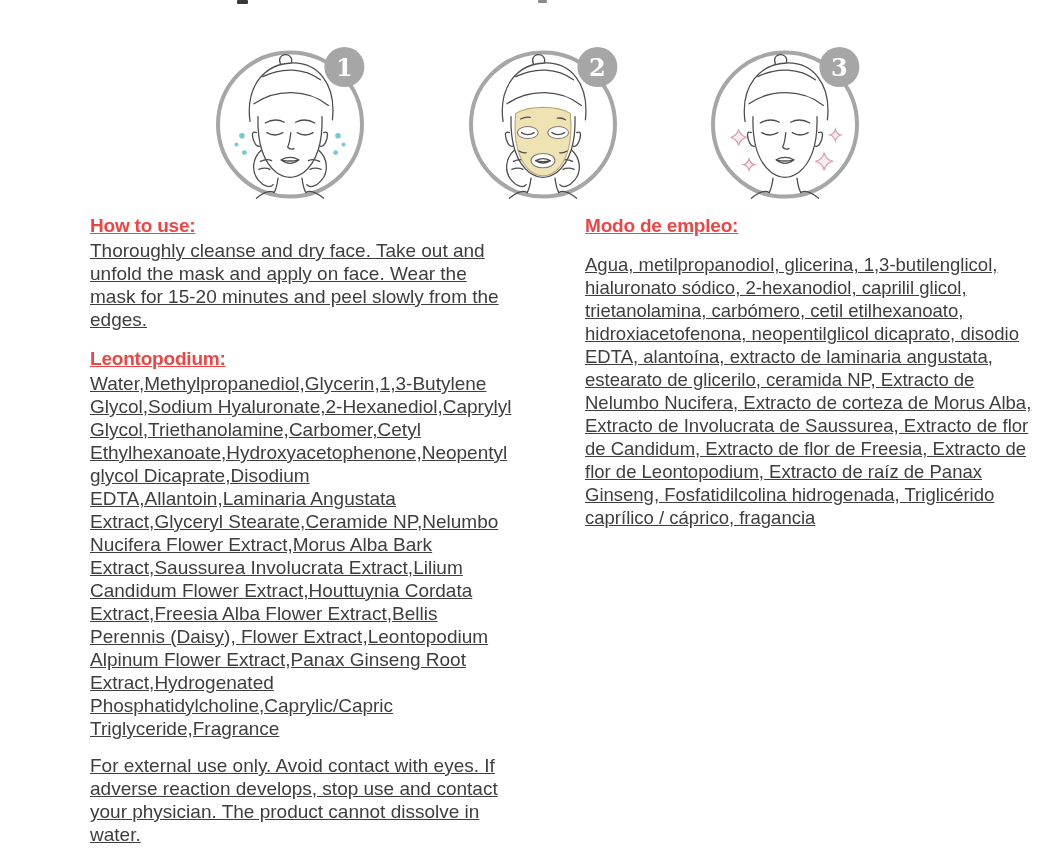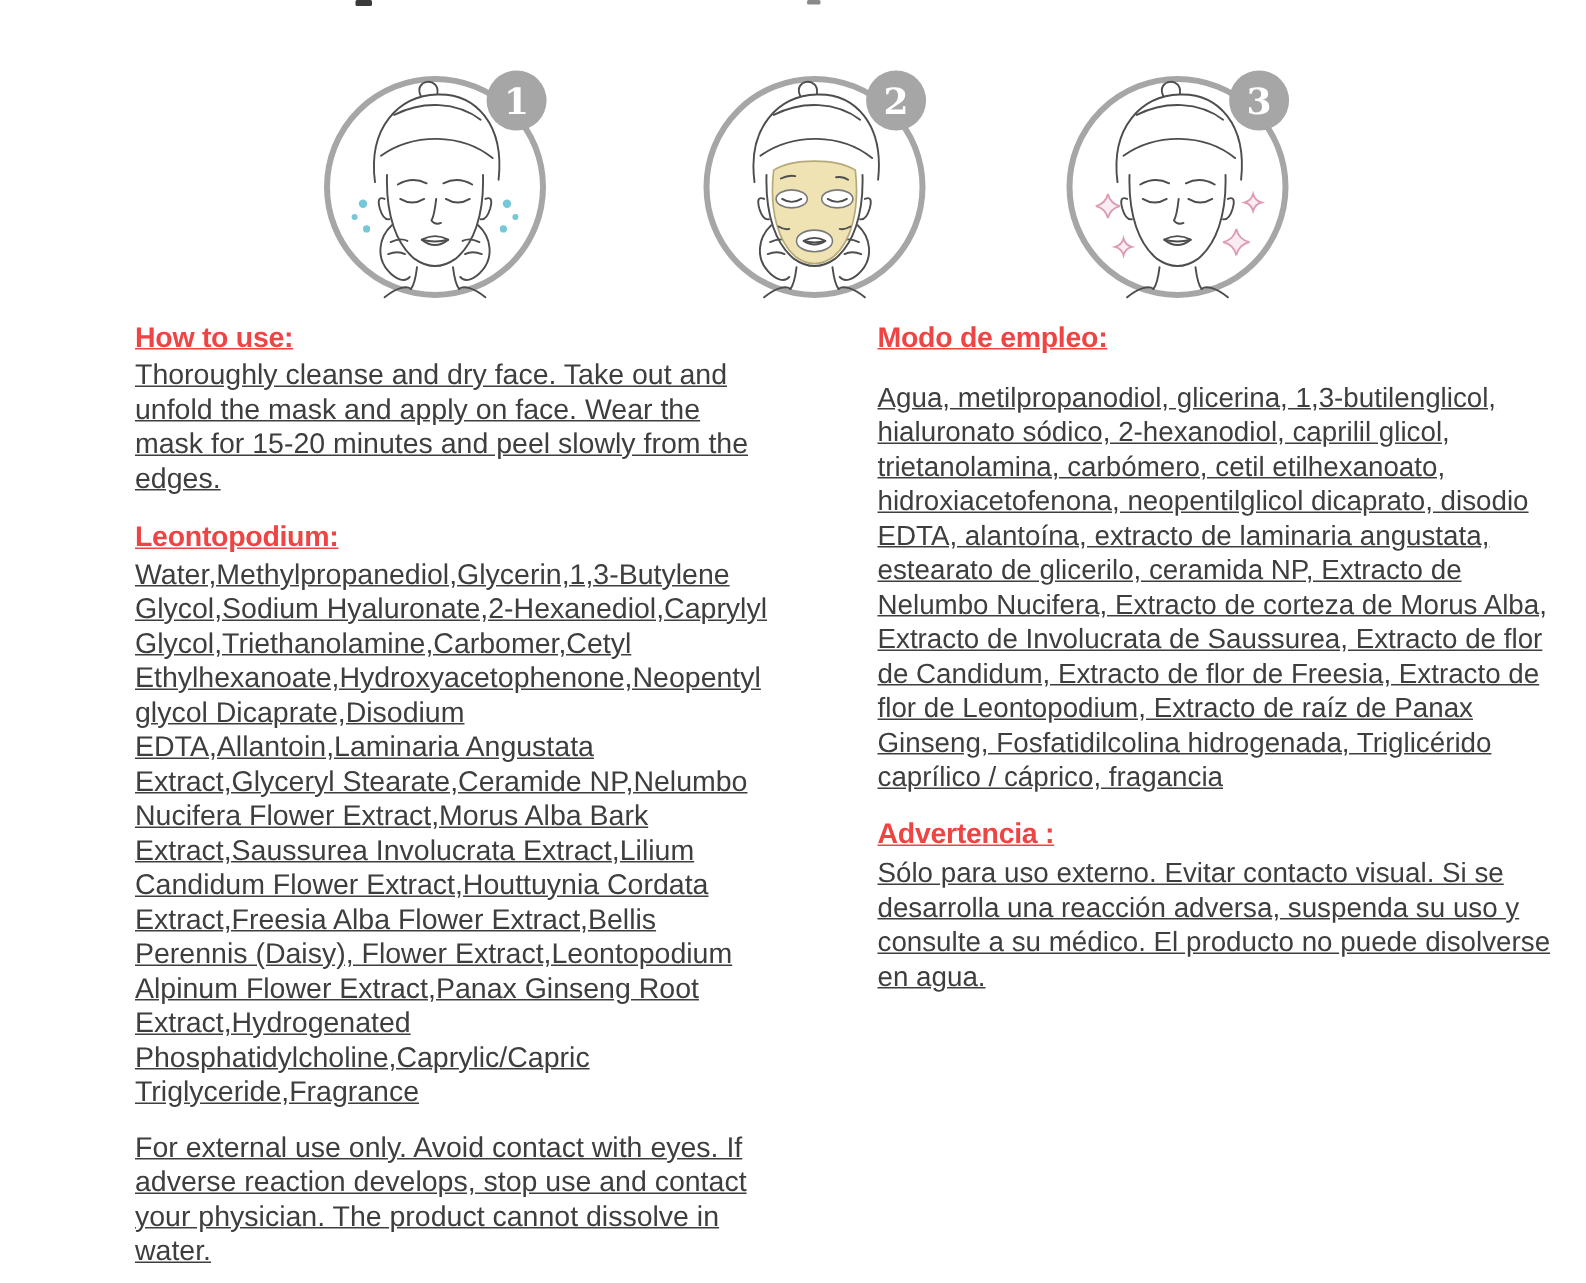--- a/index.html
+++ b/index.html
@@ -151,19 +151,15 @@
     </div>
   </div>
 
   <div class="col col-right">
     <div class="sec">
       <h2>Modo de empleo:</h2>
     </div>
     <div class="sec">
       <p>Agua, metilpropanodiol, glicerina, 1,3-butilenglicol, hialuronato sódico, 2-hexanodiol, caprilil glicol, trietanolamina, carbómero, cetil etilhexanoato, hidroxiacetofenona, neopentilglicol dicaprato, disodio EDTA, alantoína, extracto de laminaria angustata, estearato de glicerilo, ceramida NP, Extracto de Nelumbo Nucifera, Extracto de corteza de Morus Alba, Extracto de Involucrata de Saussurea, Extracto de flor de Candidum, Extracto de flor de Freesia, Extracto de flor de Leontopodium, Extracto de raíz de Panax Ginseng, Fosfatidilcolina hidrogenada, Triglicérido caprílico / cáprico, fragancia</p>
     </div>
-    <div class="sec">
-      <h2>Advertencia :</h2>
-      <p>Sólo para uso externo. Evitar contacto visual. Si se desarrolla una reacción adversa, suspenda su uso y consulte a su médico. El producto no puede disolverse en agua.</p>
-    </div>
   </div>
 
 </div>
 
 </body></html>

